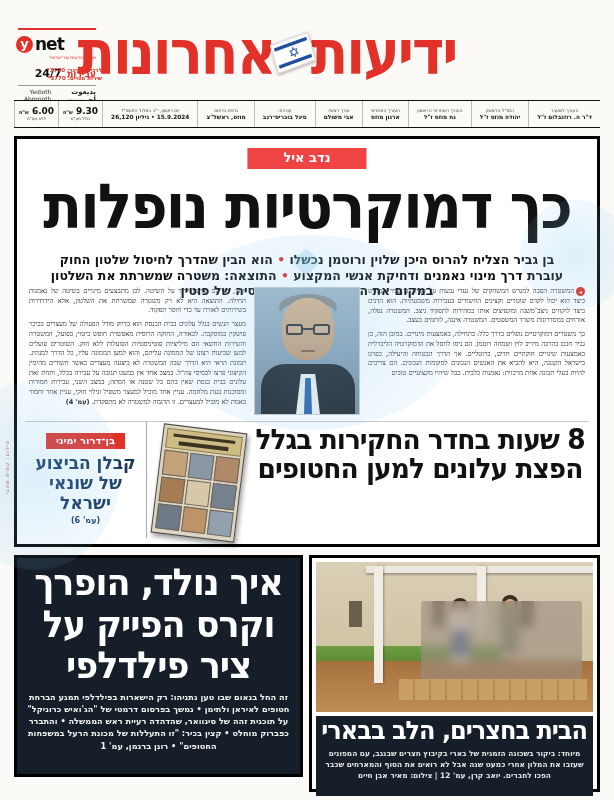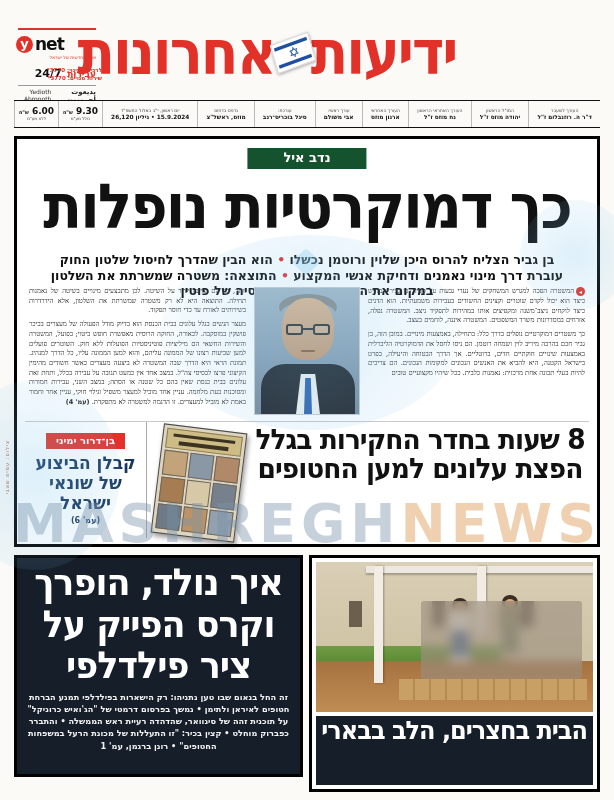--- a/index.html
+++ b/index.html
@@ -44,21 +44,21 @@
   .staff-cell:last-child { border-left:none; }
   .staff-top { font-size:4.6px; color:#444; line-height:1.3; }
   .staff-bottom { font-size:5.8px; color:#111; font-weight:bold; line-height:1.3; }
   .price-cell { flex:0 0 44px; display:flex; flex-direction:column; justify-content:center; text-align:center; border-left:1px solid #bbb; }
   .price-num { font-size:9px; font-weight:900; color:#111; line-height:1.1; }
   .price-num .cur { font-size:5px; font-weight:bold; }
   .price-label { font-size:4.2px; color:#444; }
 
   
   .lead-box { position:absolute; top:136px; left:14px; width:586px; height:411px; border:3px solid #000; background:#fff; z-index:10; }
-  .kicker { position:absolute; top:9px; left:50%; transform:translateX(-50%); background:#14532d; color:#fff; font-weight:900; font-size:13px; padding:2px 36px 3px; line-height:1.2; }
+  .kicker { position:absolute; top:9px; left:50%; transform:translateX(-50%); background:#ef4444; color:#fff; font-weight:900; font-size:13px; padding:2px 36px 3px; line-height:1.2; }
   .lead-headline { position:absolute; top:32px; left:0; width:100%; text-align:center; font-size:57px; font-weight:900; color:#111; transform:scaleY(1.08); transform-origin:top center; letter-spacing:-2px; white-space:nowrap; }
   .lead-deck { position:absolute; top:113px; left:28px; right:28px; text-align:center; font-size:12.5px; font-weight:bold; color:#111; line-height:1.25; }
   .lead-deck .bullet { color:#e23128; font-weight:900; }
   .lead-body { position:absolute; top:148px; left:12px; right:12px; height:130px; display:flex; direction:rtl; gap:8px; }
   .body-col { flex:1 1 0; font-family:"DejaVu Serif", serif; font-size:6.7px; line-height:1.45; color:#1a1a1a; text-align:justify; }
   .body-col p { margin-bottom:4px; }
   .lead-bullet-icon { display:inline-block; width:9px; height:9px; background:#e23128; border-radius:50%; color:#fff; font-size:6px; line-height:9px; text-align:center; vertical-align:middle; margin-left:2px; }
   .page-ref { font-weight:bold; font-family:"DejaVu Sans",sans-serif; font-size:6.5px; }
 
   
@@ -122,21 +122,20 @@
 </head>
 <body>
 
 <div class="page">
 
   <div class="blob" style="top:235px; left:160px; width:300px; height:195px;"></div>
   <div class="blob" style="top:380px; left:-50px; width:170px; height:190px;"></div>
   <div class="blob" style="top:200px; left:520px; width:110px; height:110px;"></div>
   <div class="blob diamond" style="top:252px; left:296px; width:20px; height:20px;"></div>
 
-  <div class="watermark" dir="ltr"><span class="wm1">MASHREGH</span><span class="wm2">NEWS</span></div>
 
   <div class="masthead">
     <div class="ynet-block">
       <div class="ynet-topline"></div>
       <div class="ynet-row">
         <span class="ynet-y">y</span>
         <span class="ynet-net">net</span>
       </div>
       <div class="ynet-tag">אתר החדשות של ישראל</div>
       <div class="ynet-247">
@@ -316,16 +315,17 @@
         <div class="hair"></div>
           <div class="face"></div>
         <div class="torso" style="background:#8b8d6d"></div>
         <div class="legs" style="background:#7d8a6a"></div>
           <div class="shoes" style="background:#d9b9a5"></div>
       </div>
       <div class="blur-patch"></div>
     </div>
     <div class="beeri-caption">
       <div class="beeri-headline">הבית בחצרים, הלב בבארי</div>
+      <div class="beeri-deck">מיוחד: ביקור בשכונה הזמנית של בארי בקיבוץ חצרים שבנגב, עם המפונים שעזבו את המלון אחרי כמעט שנה אבל לא רואים את הסוף והמארחים שכבר הפכו לחברים. יואב קרן, עמ' 12 | צילום: מאיר אבן חיים</div>
     </div>
   </div>
 
 </div>
 
 </body></html>

